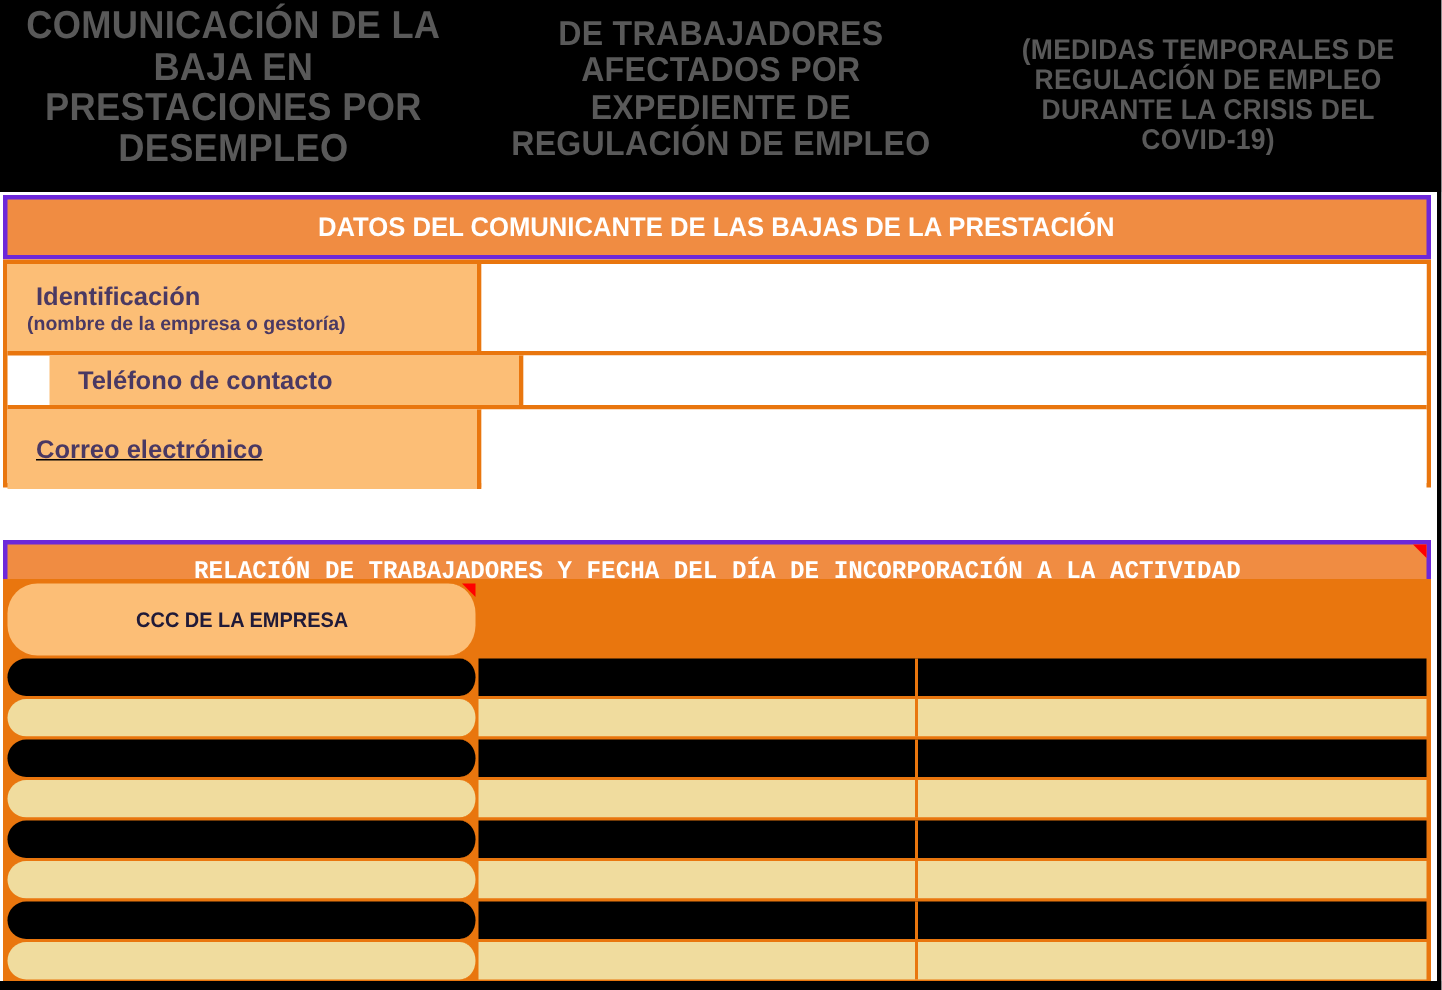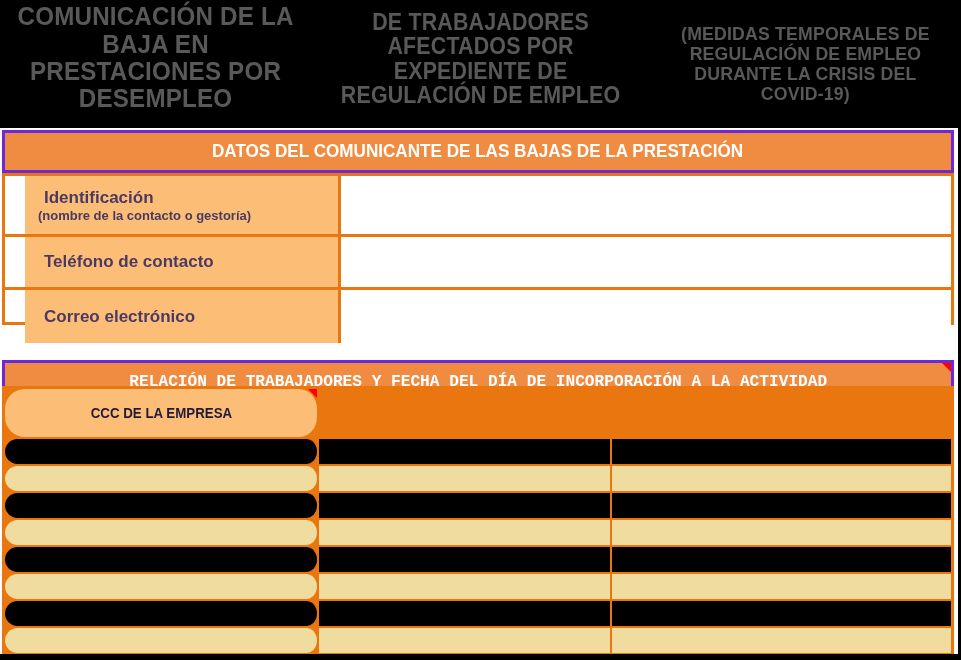--- a/index.html
+++ b/index.html
@@ -40,25 +40,25 @@
   .band-relacion span { font-size:17px; }
 
   
   .form {
     position:absolute; left:2px; top:173px; width:952px; height:152px;
     border:3px solid #E9760E; background:#FFFFFF;
     display:flex; flex-direction:column;
   }
   .form-row { display:flex; flex:0 0 auto; }
   .form-row + .form-row { border-top:3px solid #E9760E; }
-  .fr1 { height:58px; } .fr2 { height:53px; } .fr3 { height:56px; }
+  .fr1 { height:58px; } .fr2 { height:36px;padding-left:28px; } .fr3 { height:56px;text-decoration:underline; }
   .form-label {
     width:316px; background:#FCBE76; border-right:3px solid #E9760E;
     display:flex; flex-direction:column; justify-content:center;
-    padding-left:13px; color:#4A3963;margin-left:20px;
+    padding-left:13px; color:#4A3963;
   }
   .form-label .main { font-size:17px; padding-left:6px; }
   .form-label .sub  { font-size:13px; }
   .form-input { flex:1; background:#FFFFFF; }
 
   
   .wtable {
     position:absolute; left:2px; top:386px; width:952px; height:268px;
     border:3px solid #E9760E; background:#E9760E;
     display:flex; flex-direction:column;
@@ -102,21 +102,21 @@
   </div>
 
   <div class="band band-datos">
     <span>DATOS DEL COMUNICANTE DE LAS BAJAS DE LA PRESTACIÓN</span>
   </div>
 
   <div class="form">
     <div class="form-row fr1">
       <div class="form-label">
         <span class="main">Identificación</span>
-        <span class="sub">(nombre de la contacto o gestoría)</span>
+        <span class="sub">(nombre de la empresa o gestoría)</span>
       </div>
       <div class="form-input"></div>
     </div>
     <div class="form-row fr2">
       <div class="form-label">
         <span class="main">Teléfono de contacto</span>
       </div>
       <div class="form-input"></div>
     </div>
     <div class="form-row fr3">

